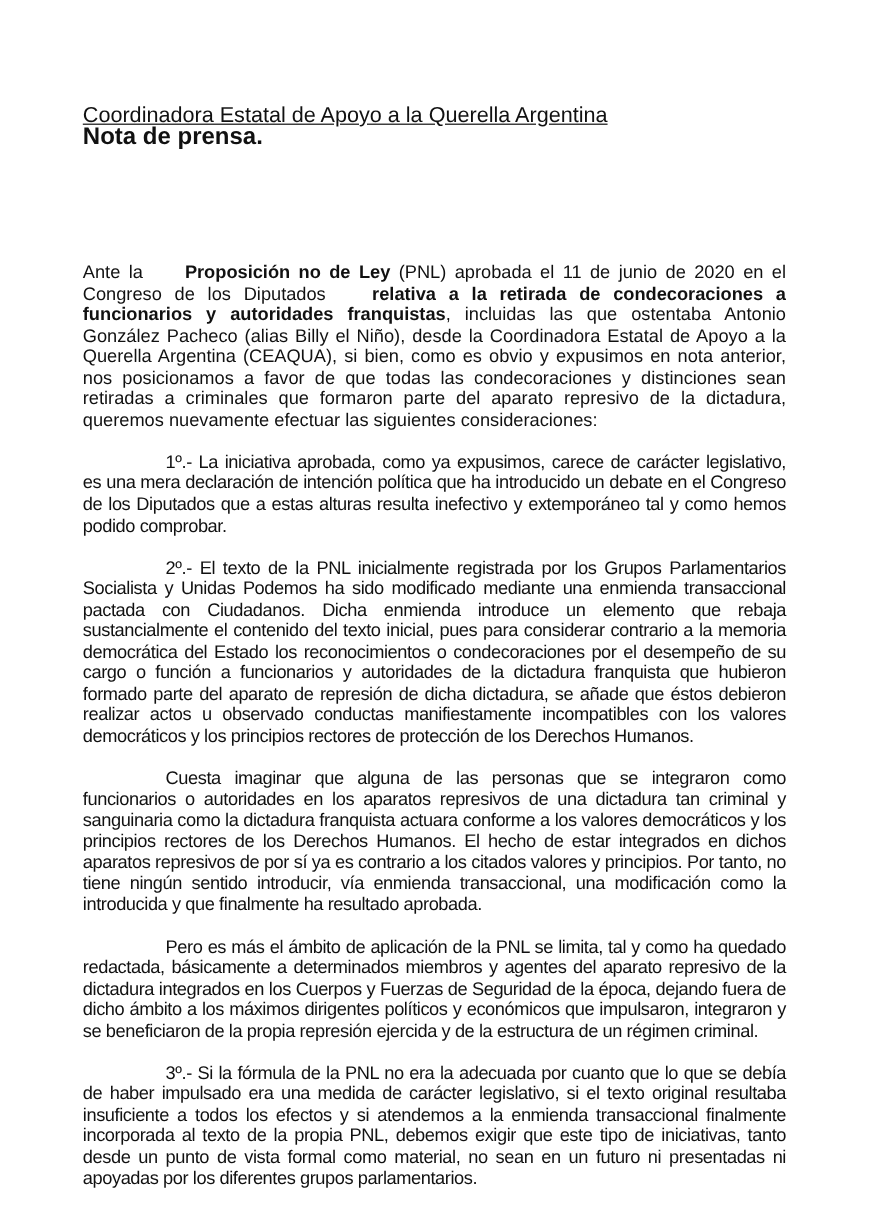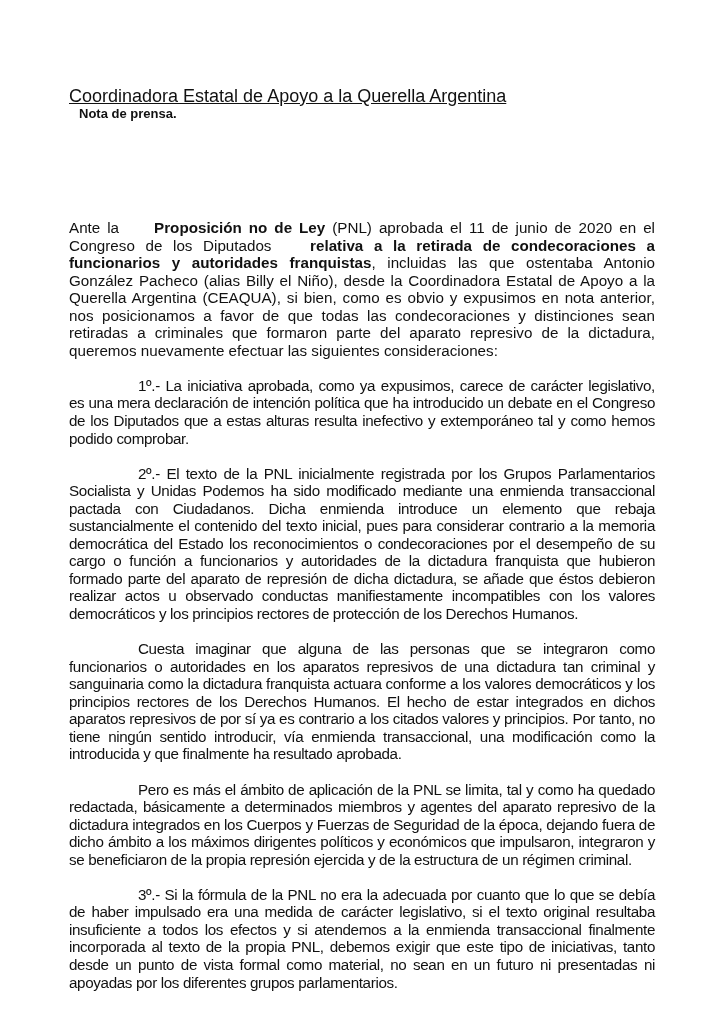--- a/index.html
+++ b/index.html
@@ -12,21 +12,21 @@
   .logo svg { position: absolute; left: 0; top: 0; }
   .logo-word { position: absolute; left: 1px; top: 102px; font-family: "DejaVu Sans", sans-serif;
                font-size: 39px; letter-spacing: -0.5px; color: #1a1a1a; font-weight: normal; line-height: 1; }
   .logo-sub { position: absolute; left: 43px; top: 141px; font-size: 6.4px; line-height: 7px; color: #333;
               white-space: nowrap; }
   .logo-sub div { display: block; }
 
   
   .org-title { position: absolute; left: 69px; top: 87px; font-size: 18px; text-decoration: underline;
                white-space: nowrap; line-height: 18px; }
-  .press-title { position: absolute; left: 79px; top: 105px; font-size: 13px; font-weight: bold;
+  .press-title { position: absolute; left: 69px; top: 105px; font-size: 20px; font-weight: bold;
                  line-height: 18px; white-space: nowrap; }
 
   
   .body { position: absolute; left: 69px; top: 219px; width: 586px; font-size: 15.2px; line-height: 17.55px;
           text-align: justify; }
   .body p { margin: 0 0 17.55px 0; }
   .body p.indent { text-indent: 69px; }
   .body b { font-weight: bold; padding-left: 28px; }
   .condensed { font-family: "Liberation Sans", sans-serif; letter-spacing: -0.35px; }
 </style>

